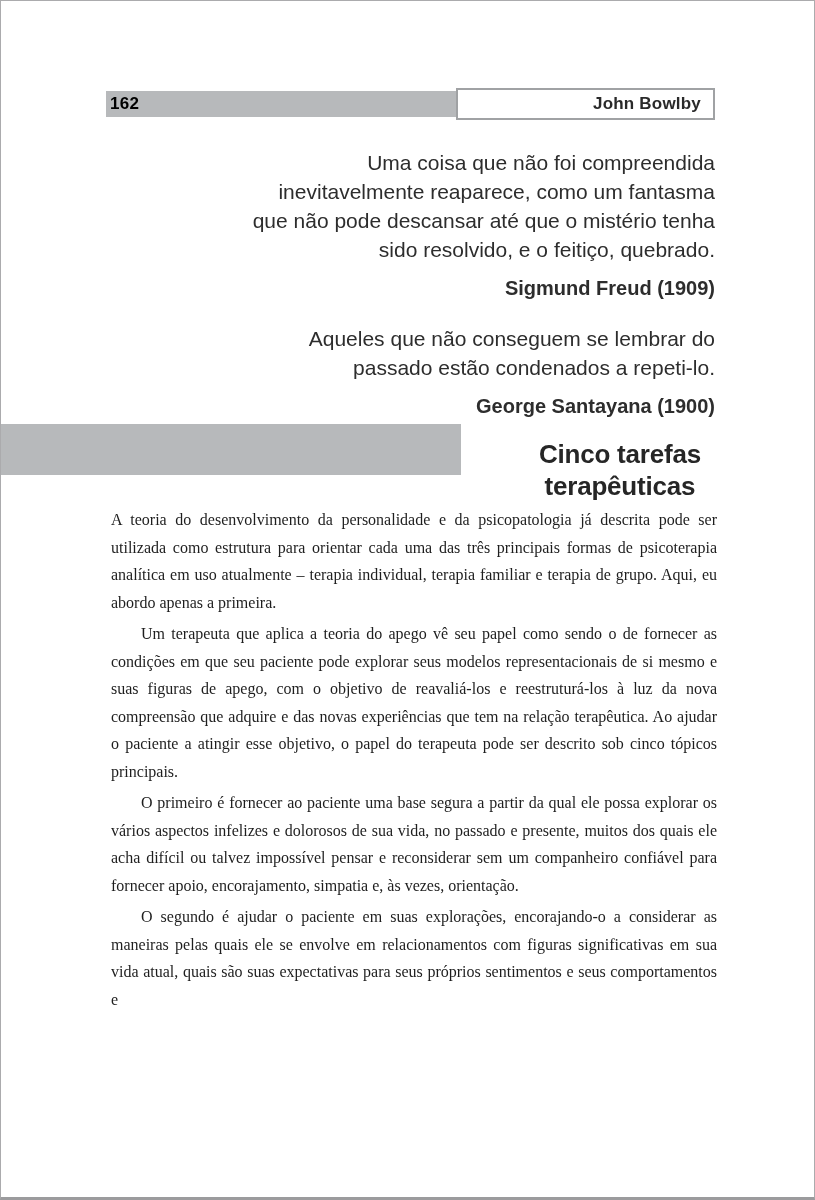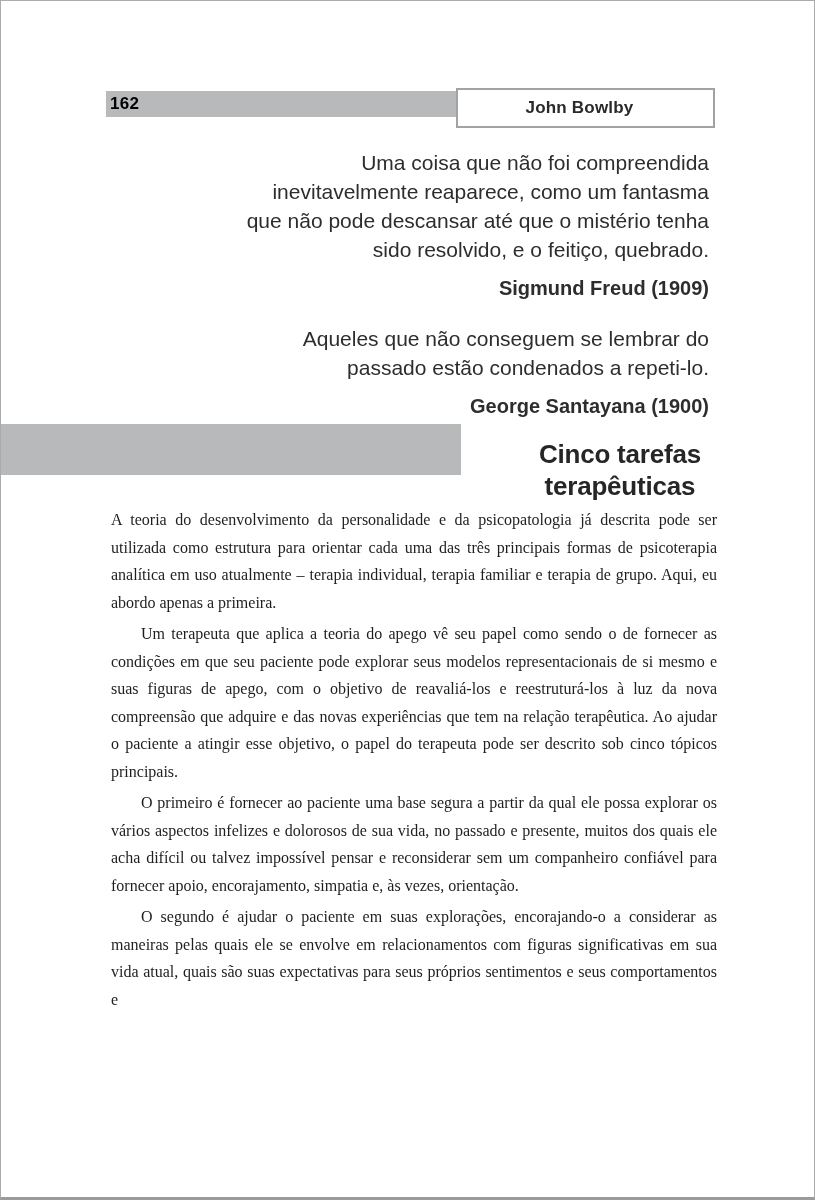--- a/index.html
+++ b/index.html
@@ -35,41 +35,41 @@
     font-size: 17px;
     font-weight: 700;
     color: #000000;
     letter-spacing: 0.3px;
   }
   .author-box {
     position: absolute;
     left: 455px;
     top: 87px;
     width: 259px;
-    height: 40px;
+    height: 32px;
     box-sizing: border-box;
     border: 2px solid var(--box-border, #a0a2a4);
     background: #ffffff;
     display: flex;
     align-items: center;
-    justify-content: center;
+    justify-content: flex-end;
   }
   .author-box .author {
     padding-right: 12px;
     font-size: 17px;
     font-weight: 700;
     color: #2a2a2a;
     letter-spacing: 0.2px;
   }
 
   
   .epigraphs {
     position: absolute;
     top: 147px;
-    right: 105px;
+    right: 99px;
     width: 472px;
     text-align: right;
     color: #2d2d2d;
   }
   .epigraph { margin: 0 0 21px 0; }
   .epigraph blockquote {
     margin: 0;
     font-size: 21px;
     line-height: 29px;
     font-weight: 400;

